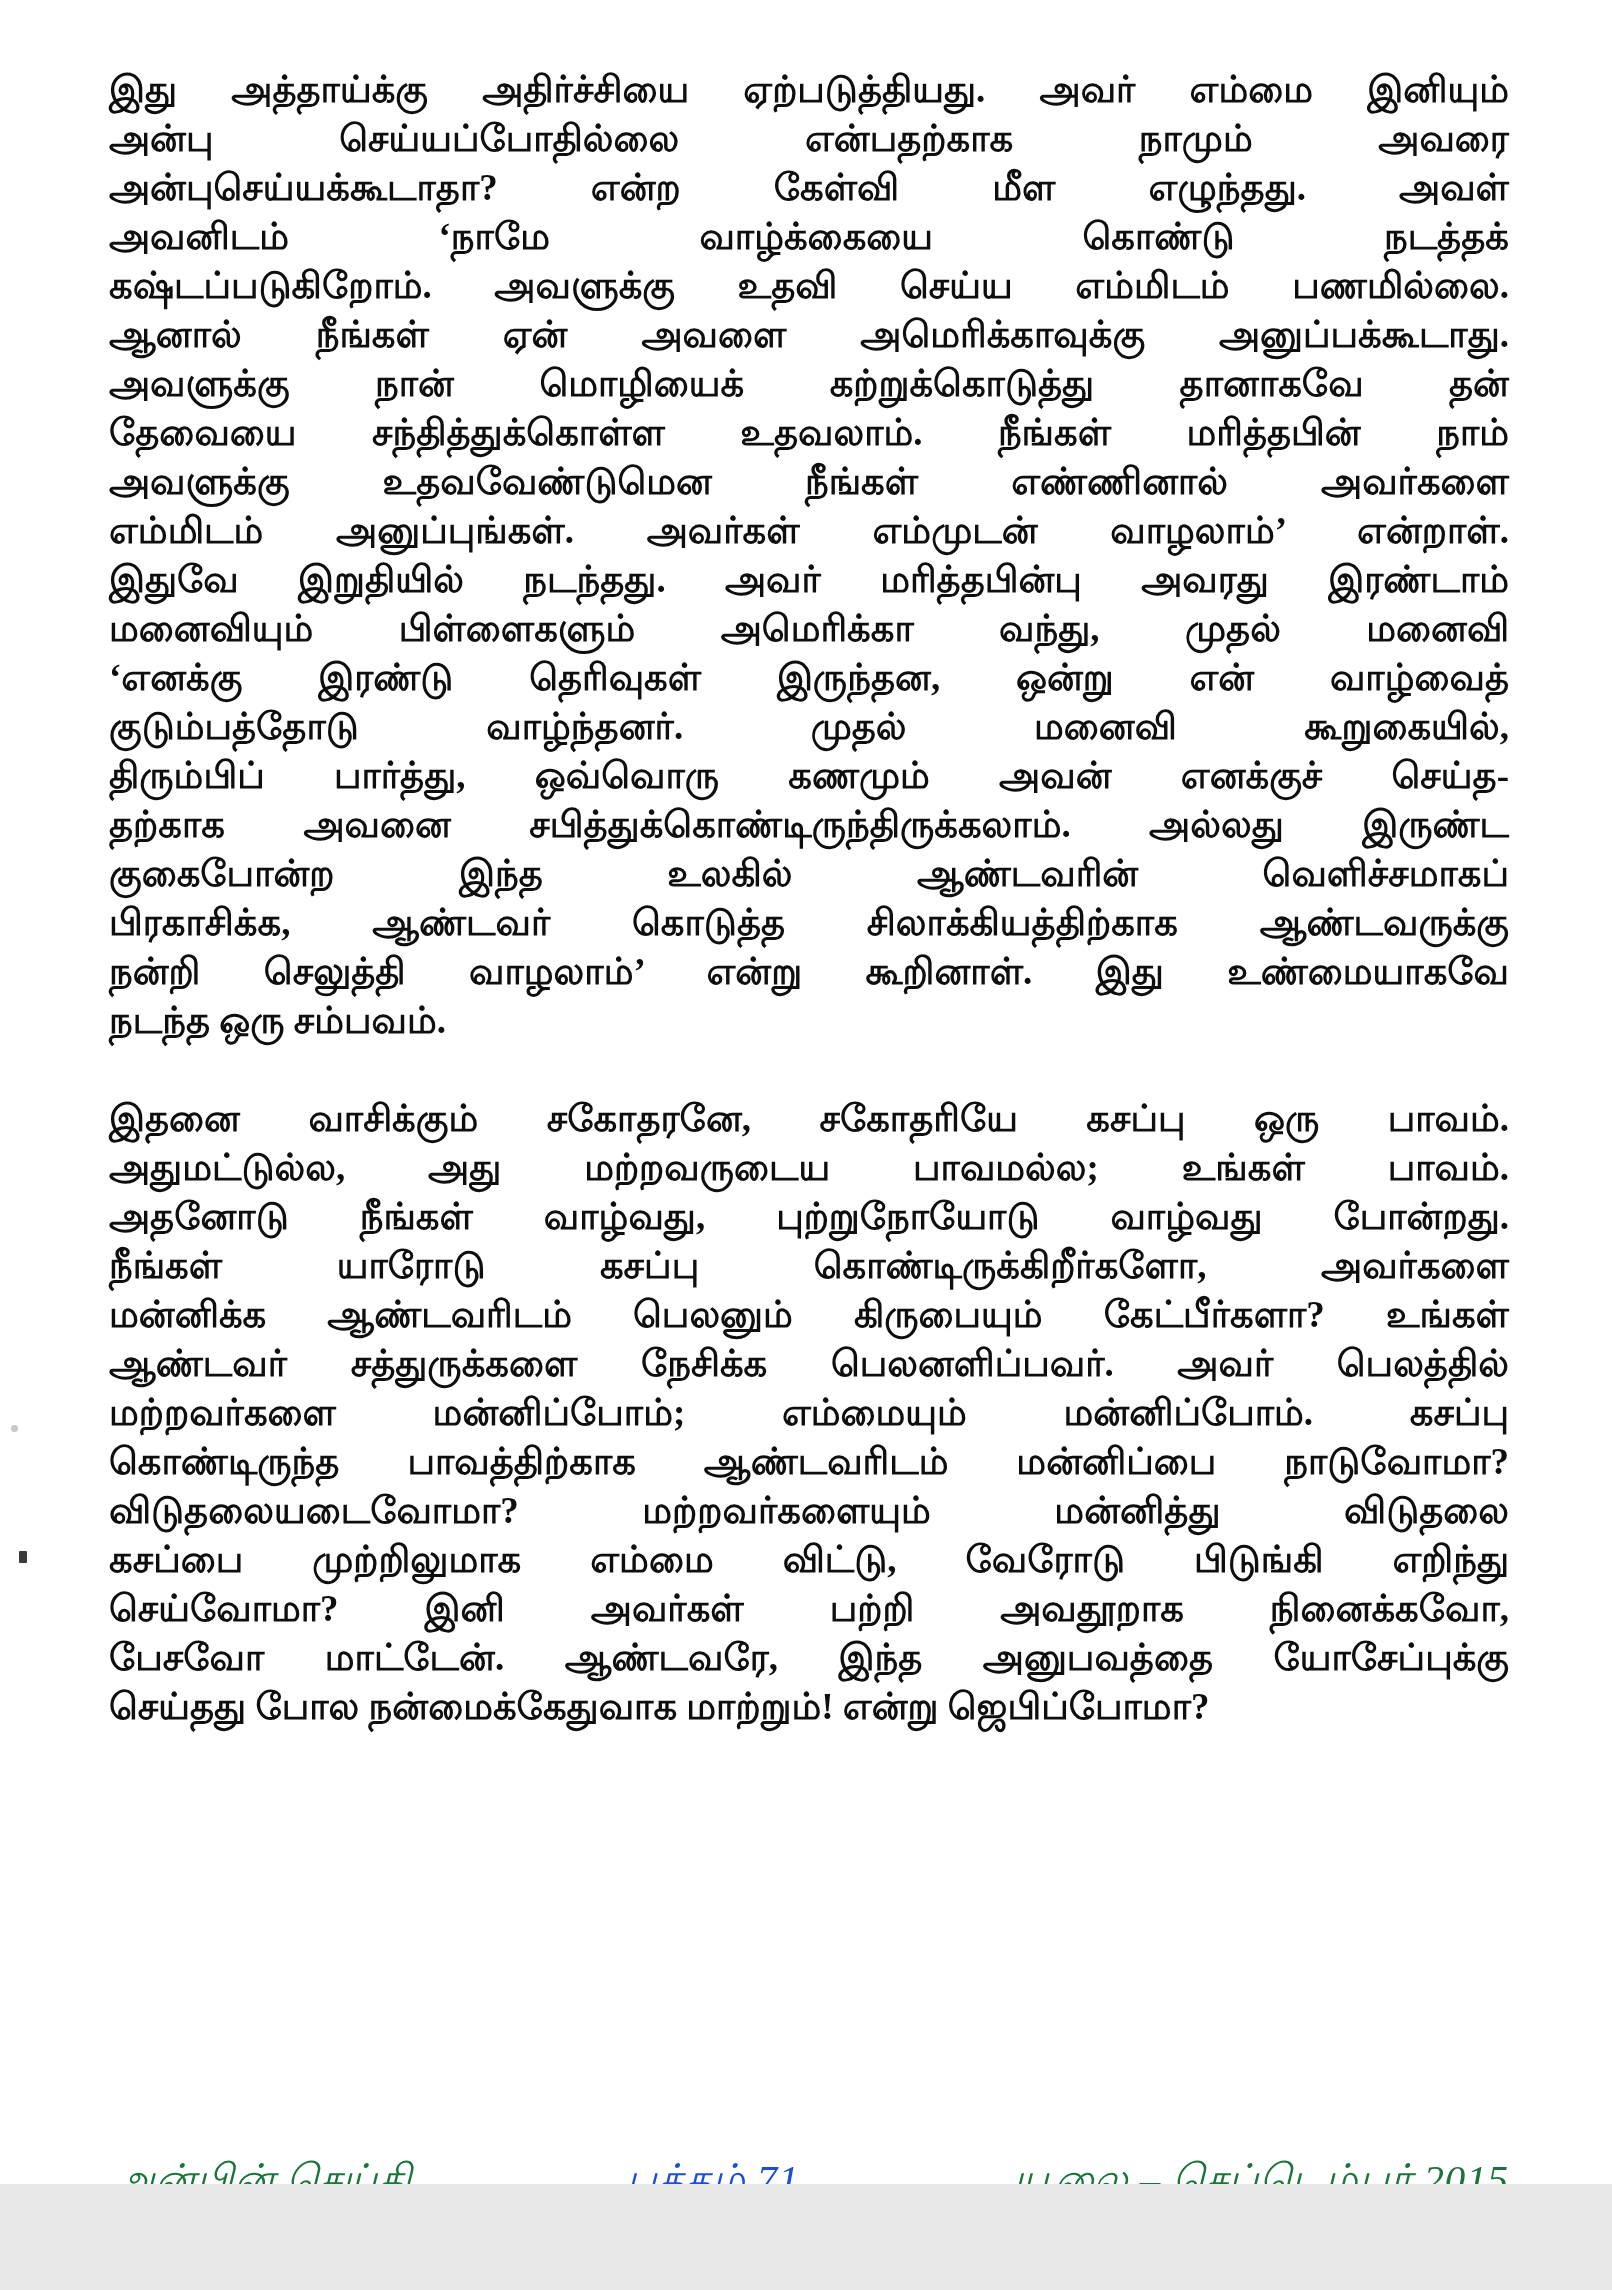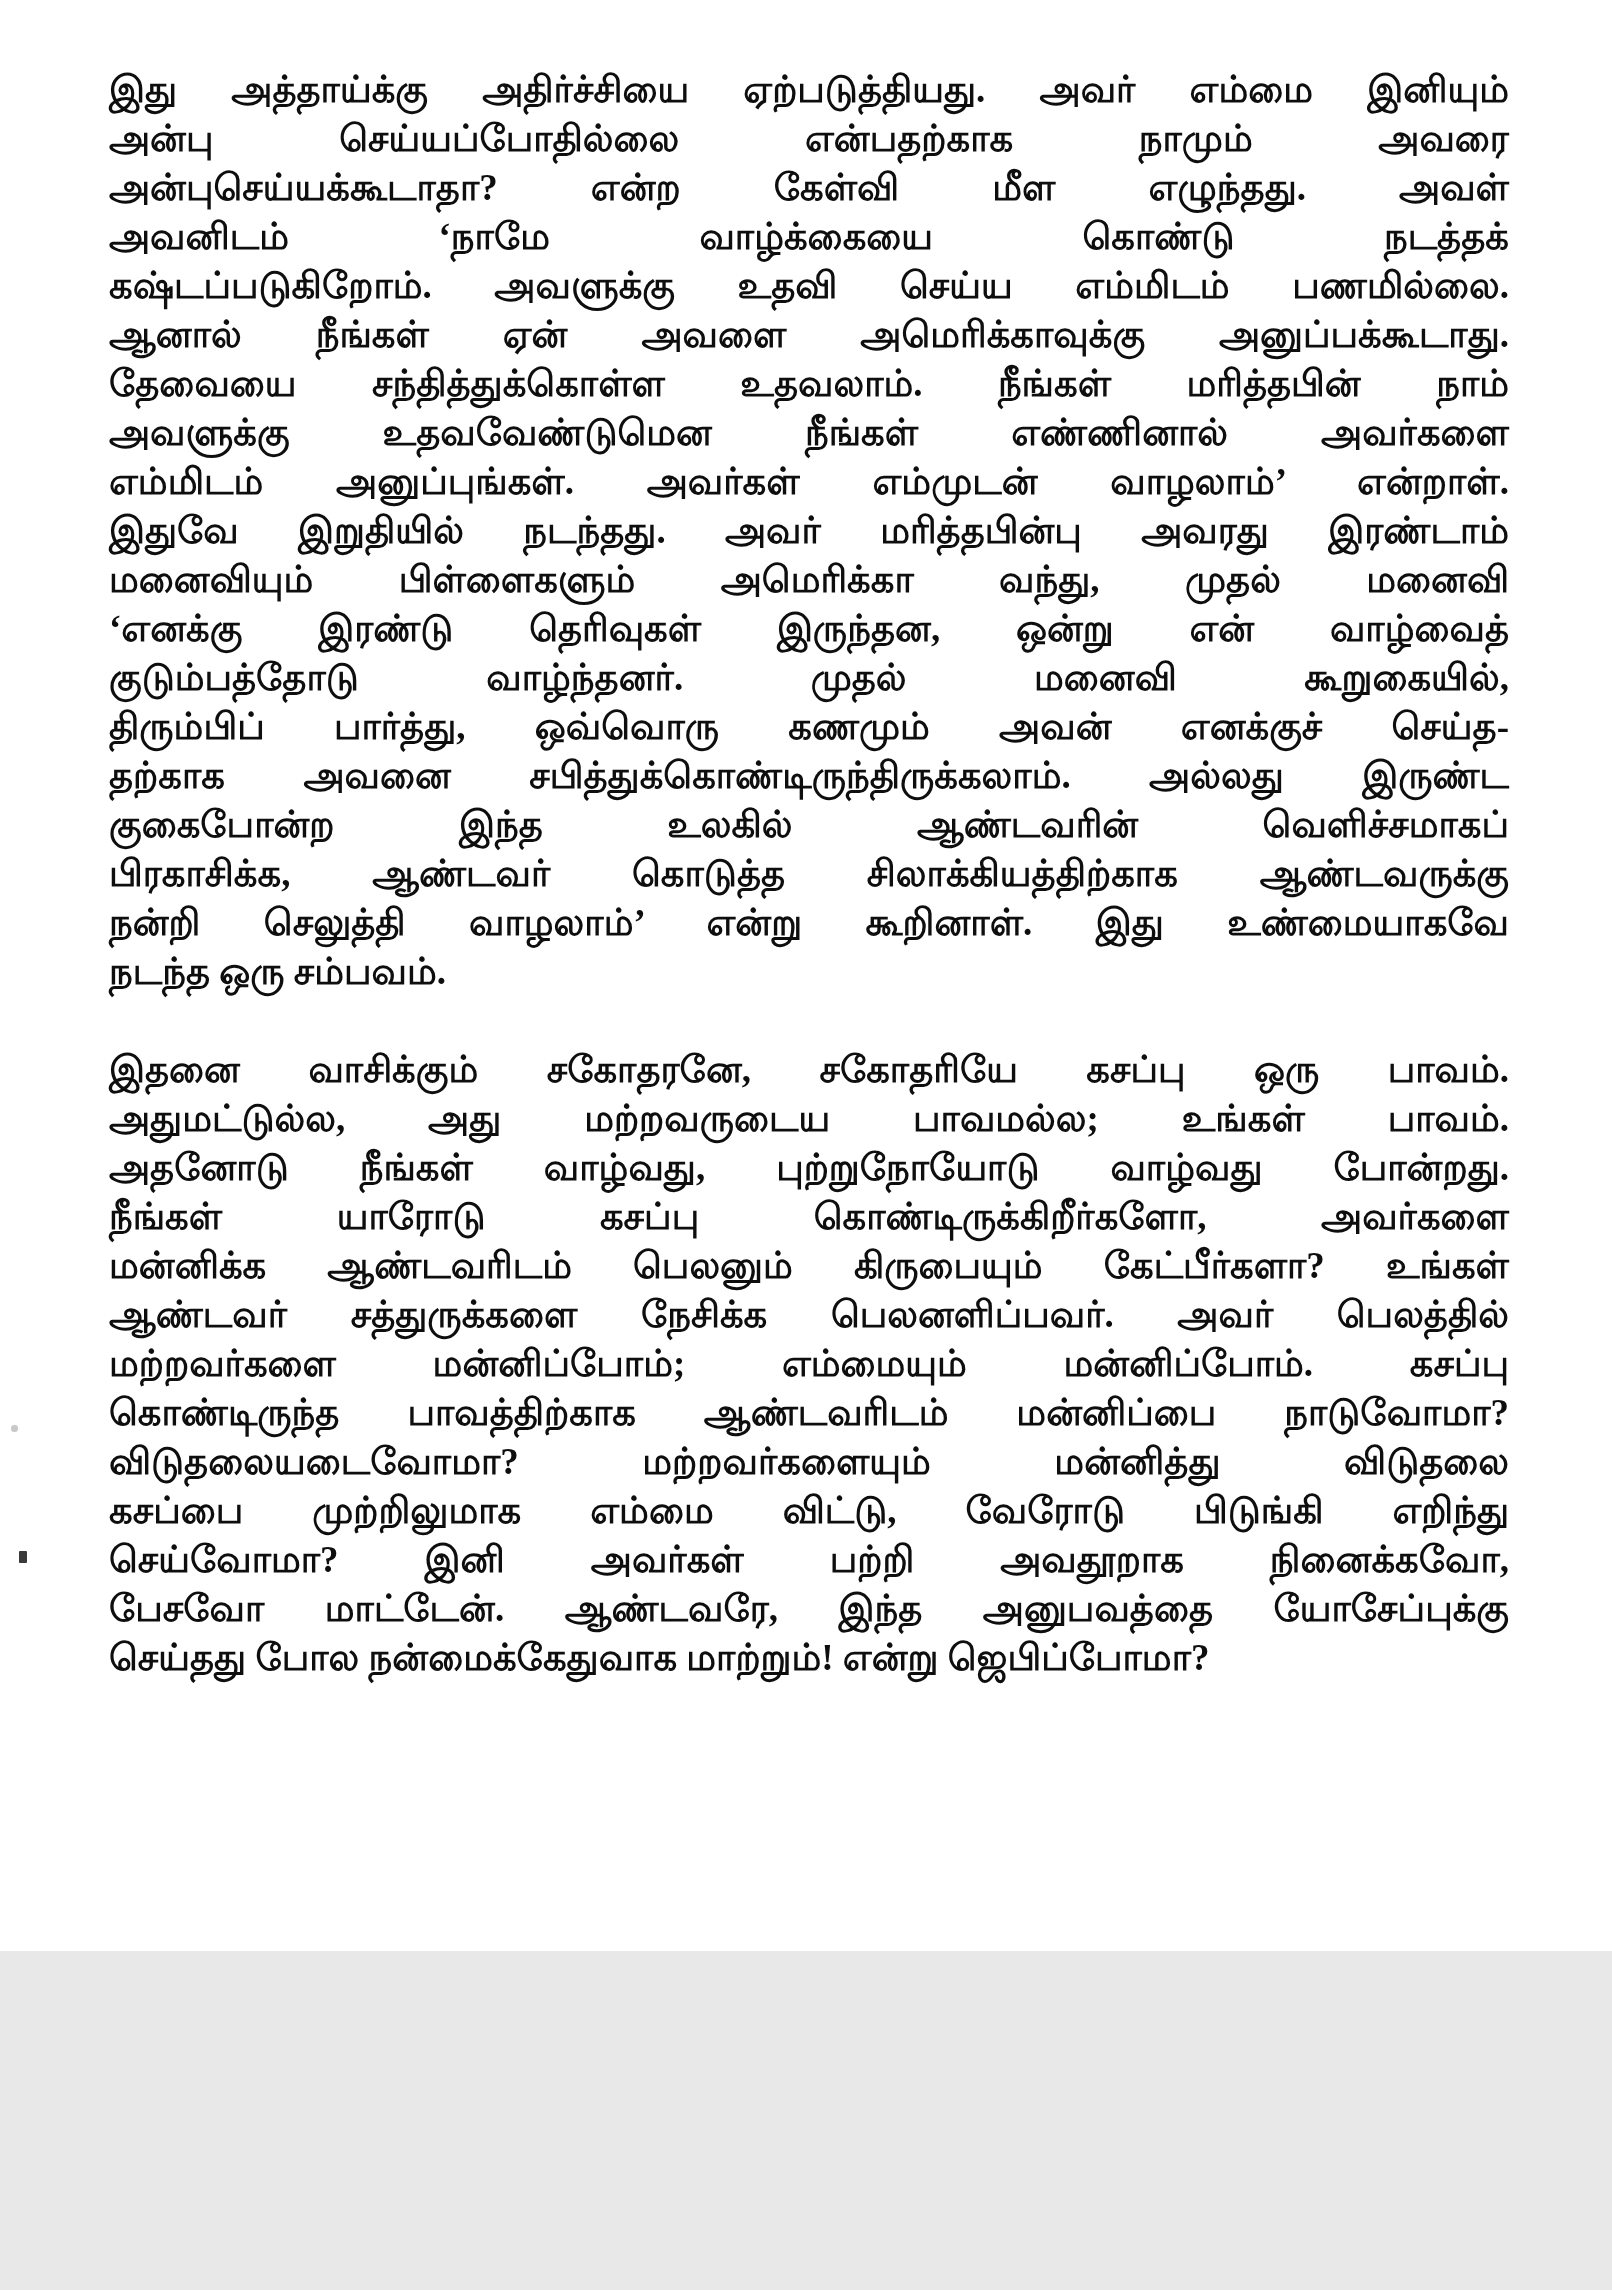--- a/index.html
+++ b/index.html
@@ -1,19 +1,19 @@
 <!DOCTYPE html>
 <html style="font-size:14.8px"><head>
 <meta charset="utf-8">
 <style>
   html, body { margin: 0; padding: 0; background: #e8e8e8; }
   .page {
     position: relative;
     width: 1612px;
-    height: 1951px;
+    height: 2184px;
     background: #ffffff;
     overflow: hidden;
     font-family: "Liberation Serif", serif;
   }
   .body-text {
     position: absolute;
     left: 109px;
     right: 103px;
     top: 65px;
     color: #0e0e0e;
@@ -84,20 +84,21 @@
 
   <div class="body-text" style="color: rgb(14, 14, 14);">
 
   <div class="para">
         <div class="line">இது அத்தாய்க்கு அதிர்ச்சியை ஏற்படுத்தியது. அவர் எம்மை இனியும்</div>
         <div class="line">அன்பு செய்யப்போதில்லை என்பதற்காக நாமும் அவரை</div>
         <div class="line">அன்புசெய்யக்கூடாதா? என்ற கேள்வி மீள எழுந்தது. அவள்</div>
         <div class="line">அவனிடம் ‘நாமே வாழ்க்கையை கொண்டு நடத்தக்</div>
         <div class="line">கஷ்டப்படுகிறோம். அவளுக்கு உதவி செய்ய எம்மிடம் பணமில்லை.</div>
         <div class="line">ஆனால் நீங்கள் ஏன் அவளை அமெரிக்காவுக்கு அனுப்பக்கூடாது.</div>
+        <div class="line">அவளுக்கு நான் மொழியைக் கற்றுக்கொடுத்து தானாகவே தன்</div>
         <div class="line">தேவையை சந்தித்துக்கொள்ள உதவலாம். நீங்கள் மரித்தபின் நாம்</div>
         <div class="line">அவளுக்கு உதவவேண்டுமென நீங்கள் எண்ணினால் அவர்களை</div>
         <div class="line">எம்மிடம் அனுப்புங்கள். அவர்கள் எம்முடன் வாழலாம்’ என்றாள்.</div>
         <div class="line">இதுவே இறுதியில் நடந்தது. அவர் மரித்தபின்பு அவரது இரண்டாம்</div>
         <div class="line">மனைவியும் பிள்ளைகளும் அமெரிக்கா வந்து, முதல் மனைவி</div>
         <div class="line">‘எனக்கு இரண்டு தெரிவுகள் இருந்தன, ஒன்று என் வாழ்வைத்</div>
         <div class="line">குடும்பத்தோடு வாழ்ந்தனர். முதல் மனைவி கூறுகையில்,</div>
         <div class="line">திரும்பிப் பார்த்து, ஒவ்வொரு கணமும் அவன் எனக்குச் செய்த-</div>
         <div class="line">தற்காக அவனை சபித்துக்கொண்டிருந்திருக்கலாம். அல்லது இருண்ட</div>
         <div class="line">குகைபோன்ற இந்த உலகில் ஆண்டவரின் வெளிச்சமாகப்</div>

